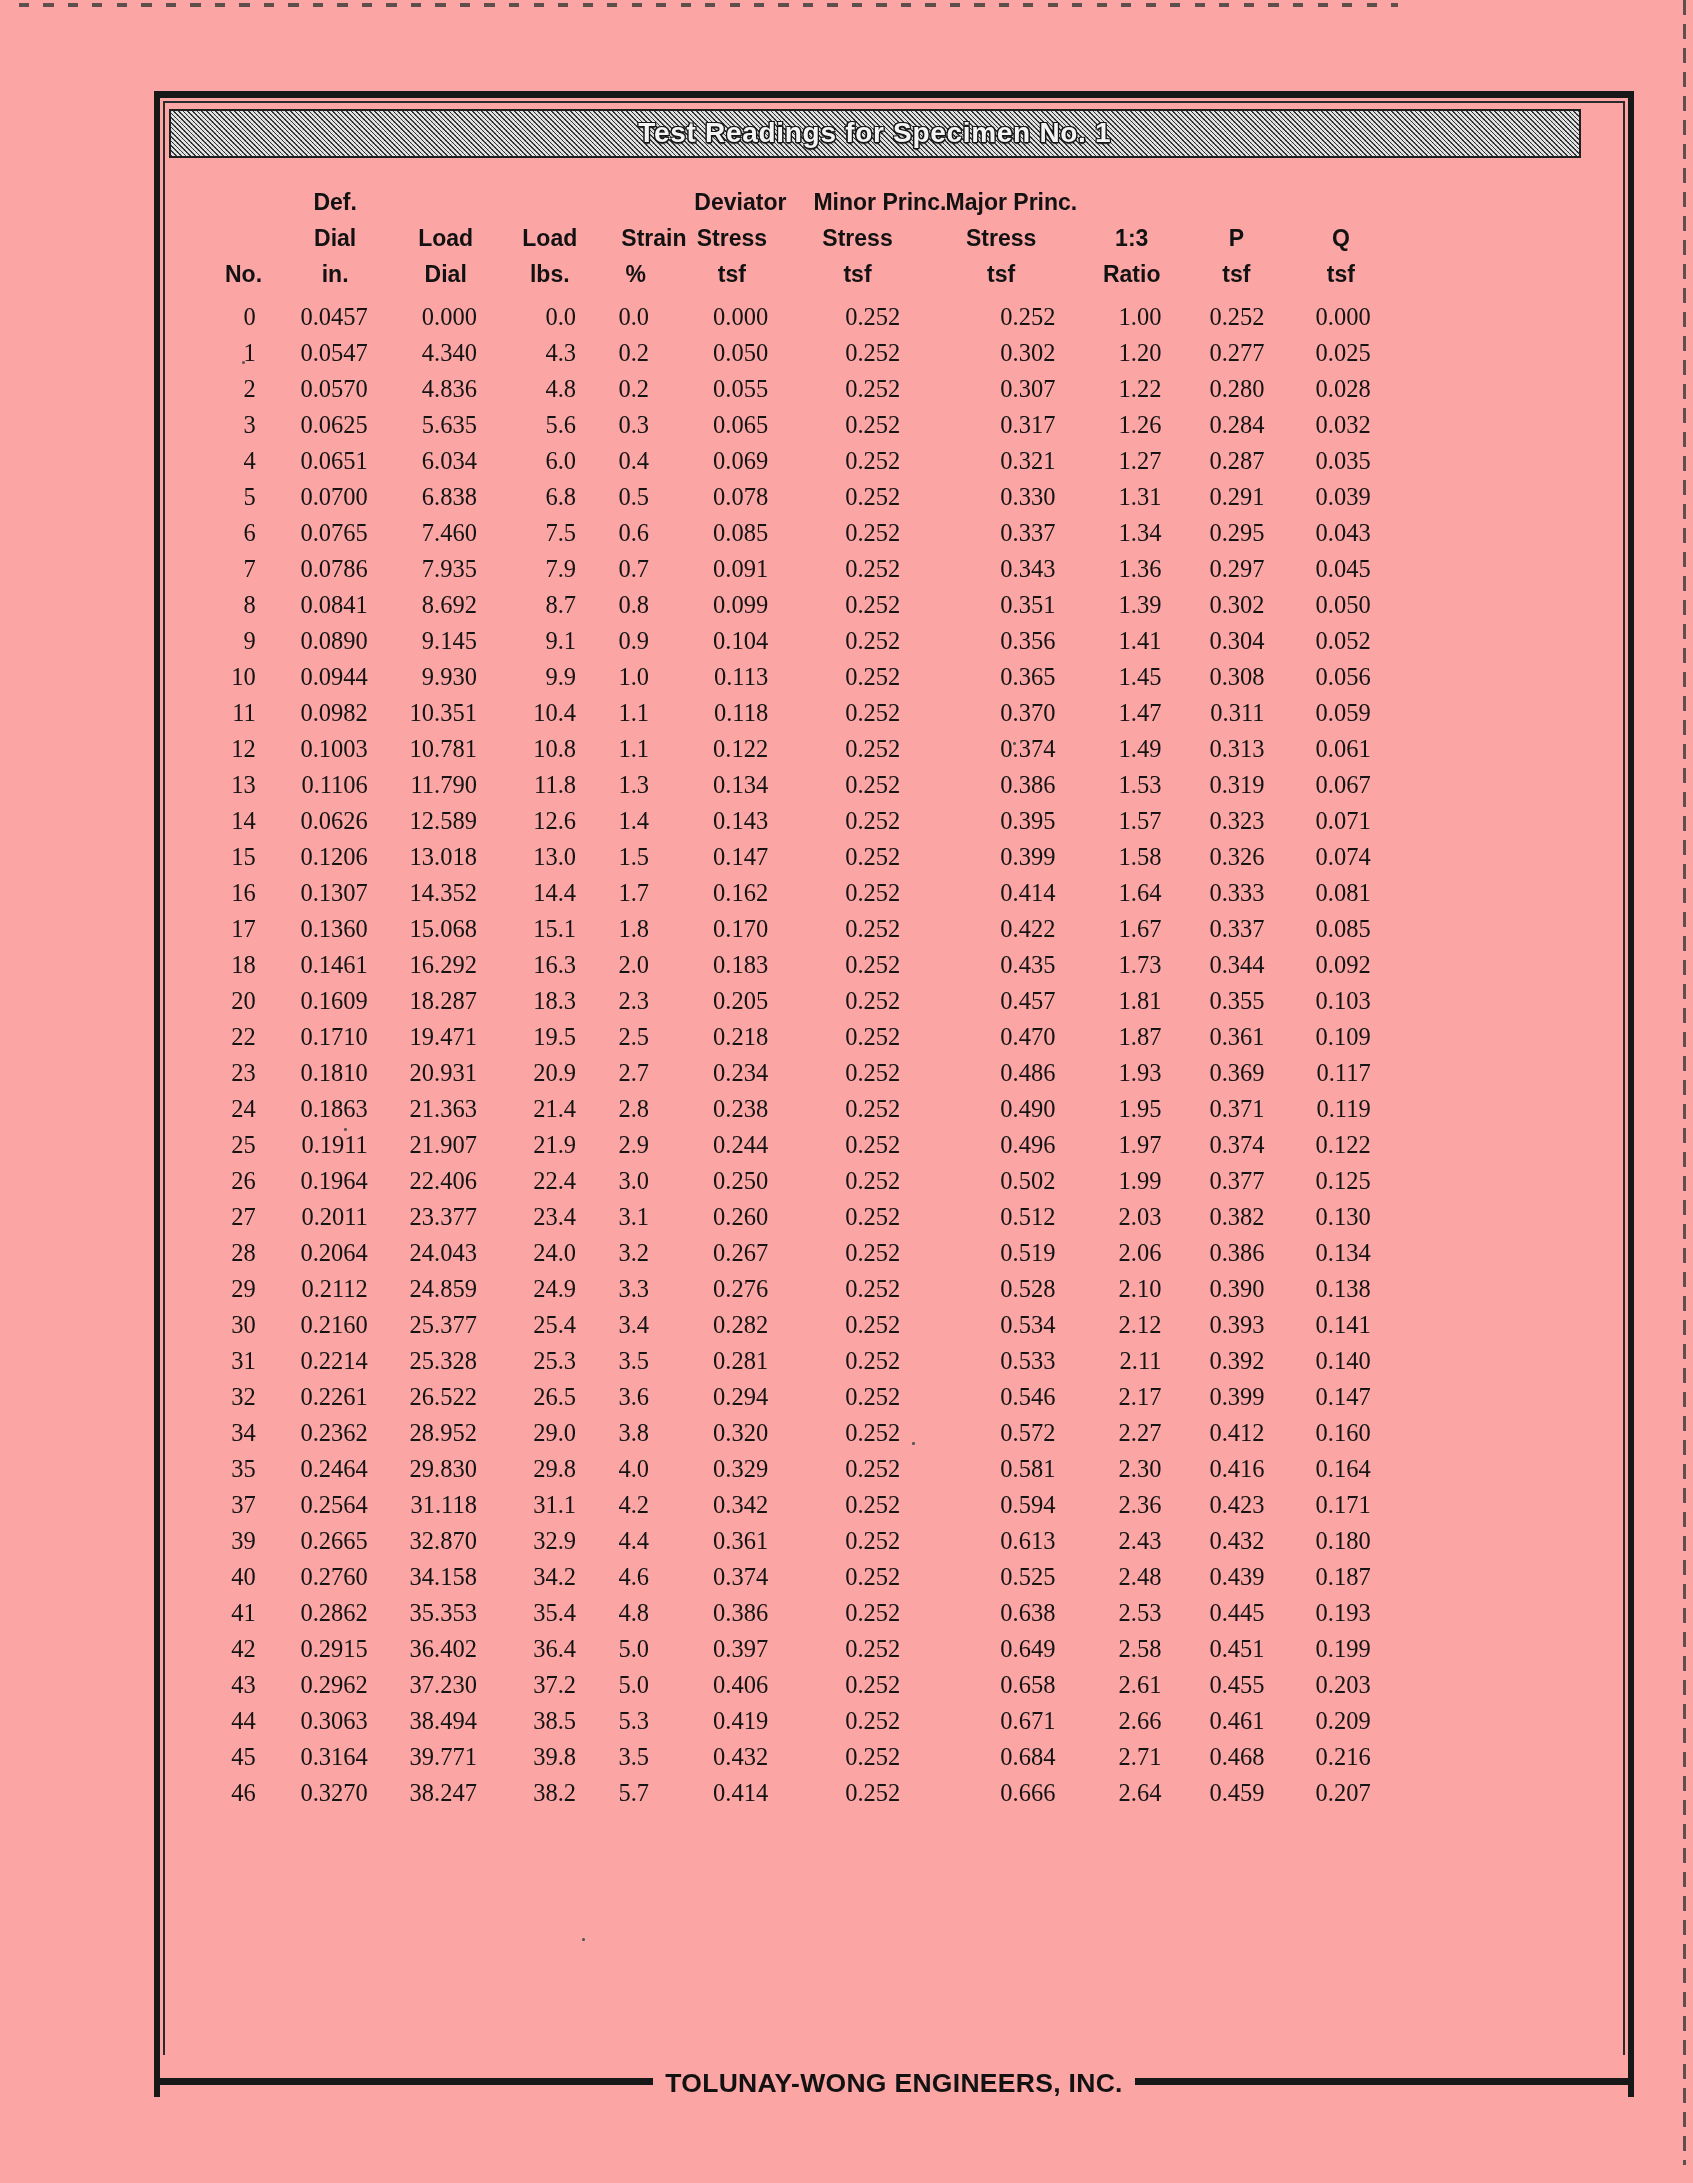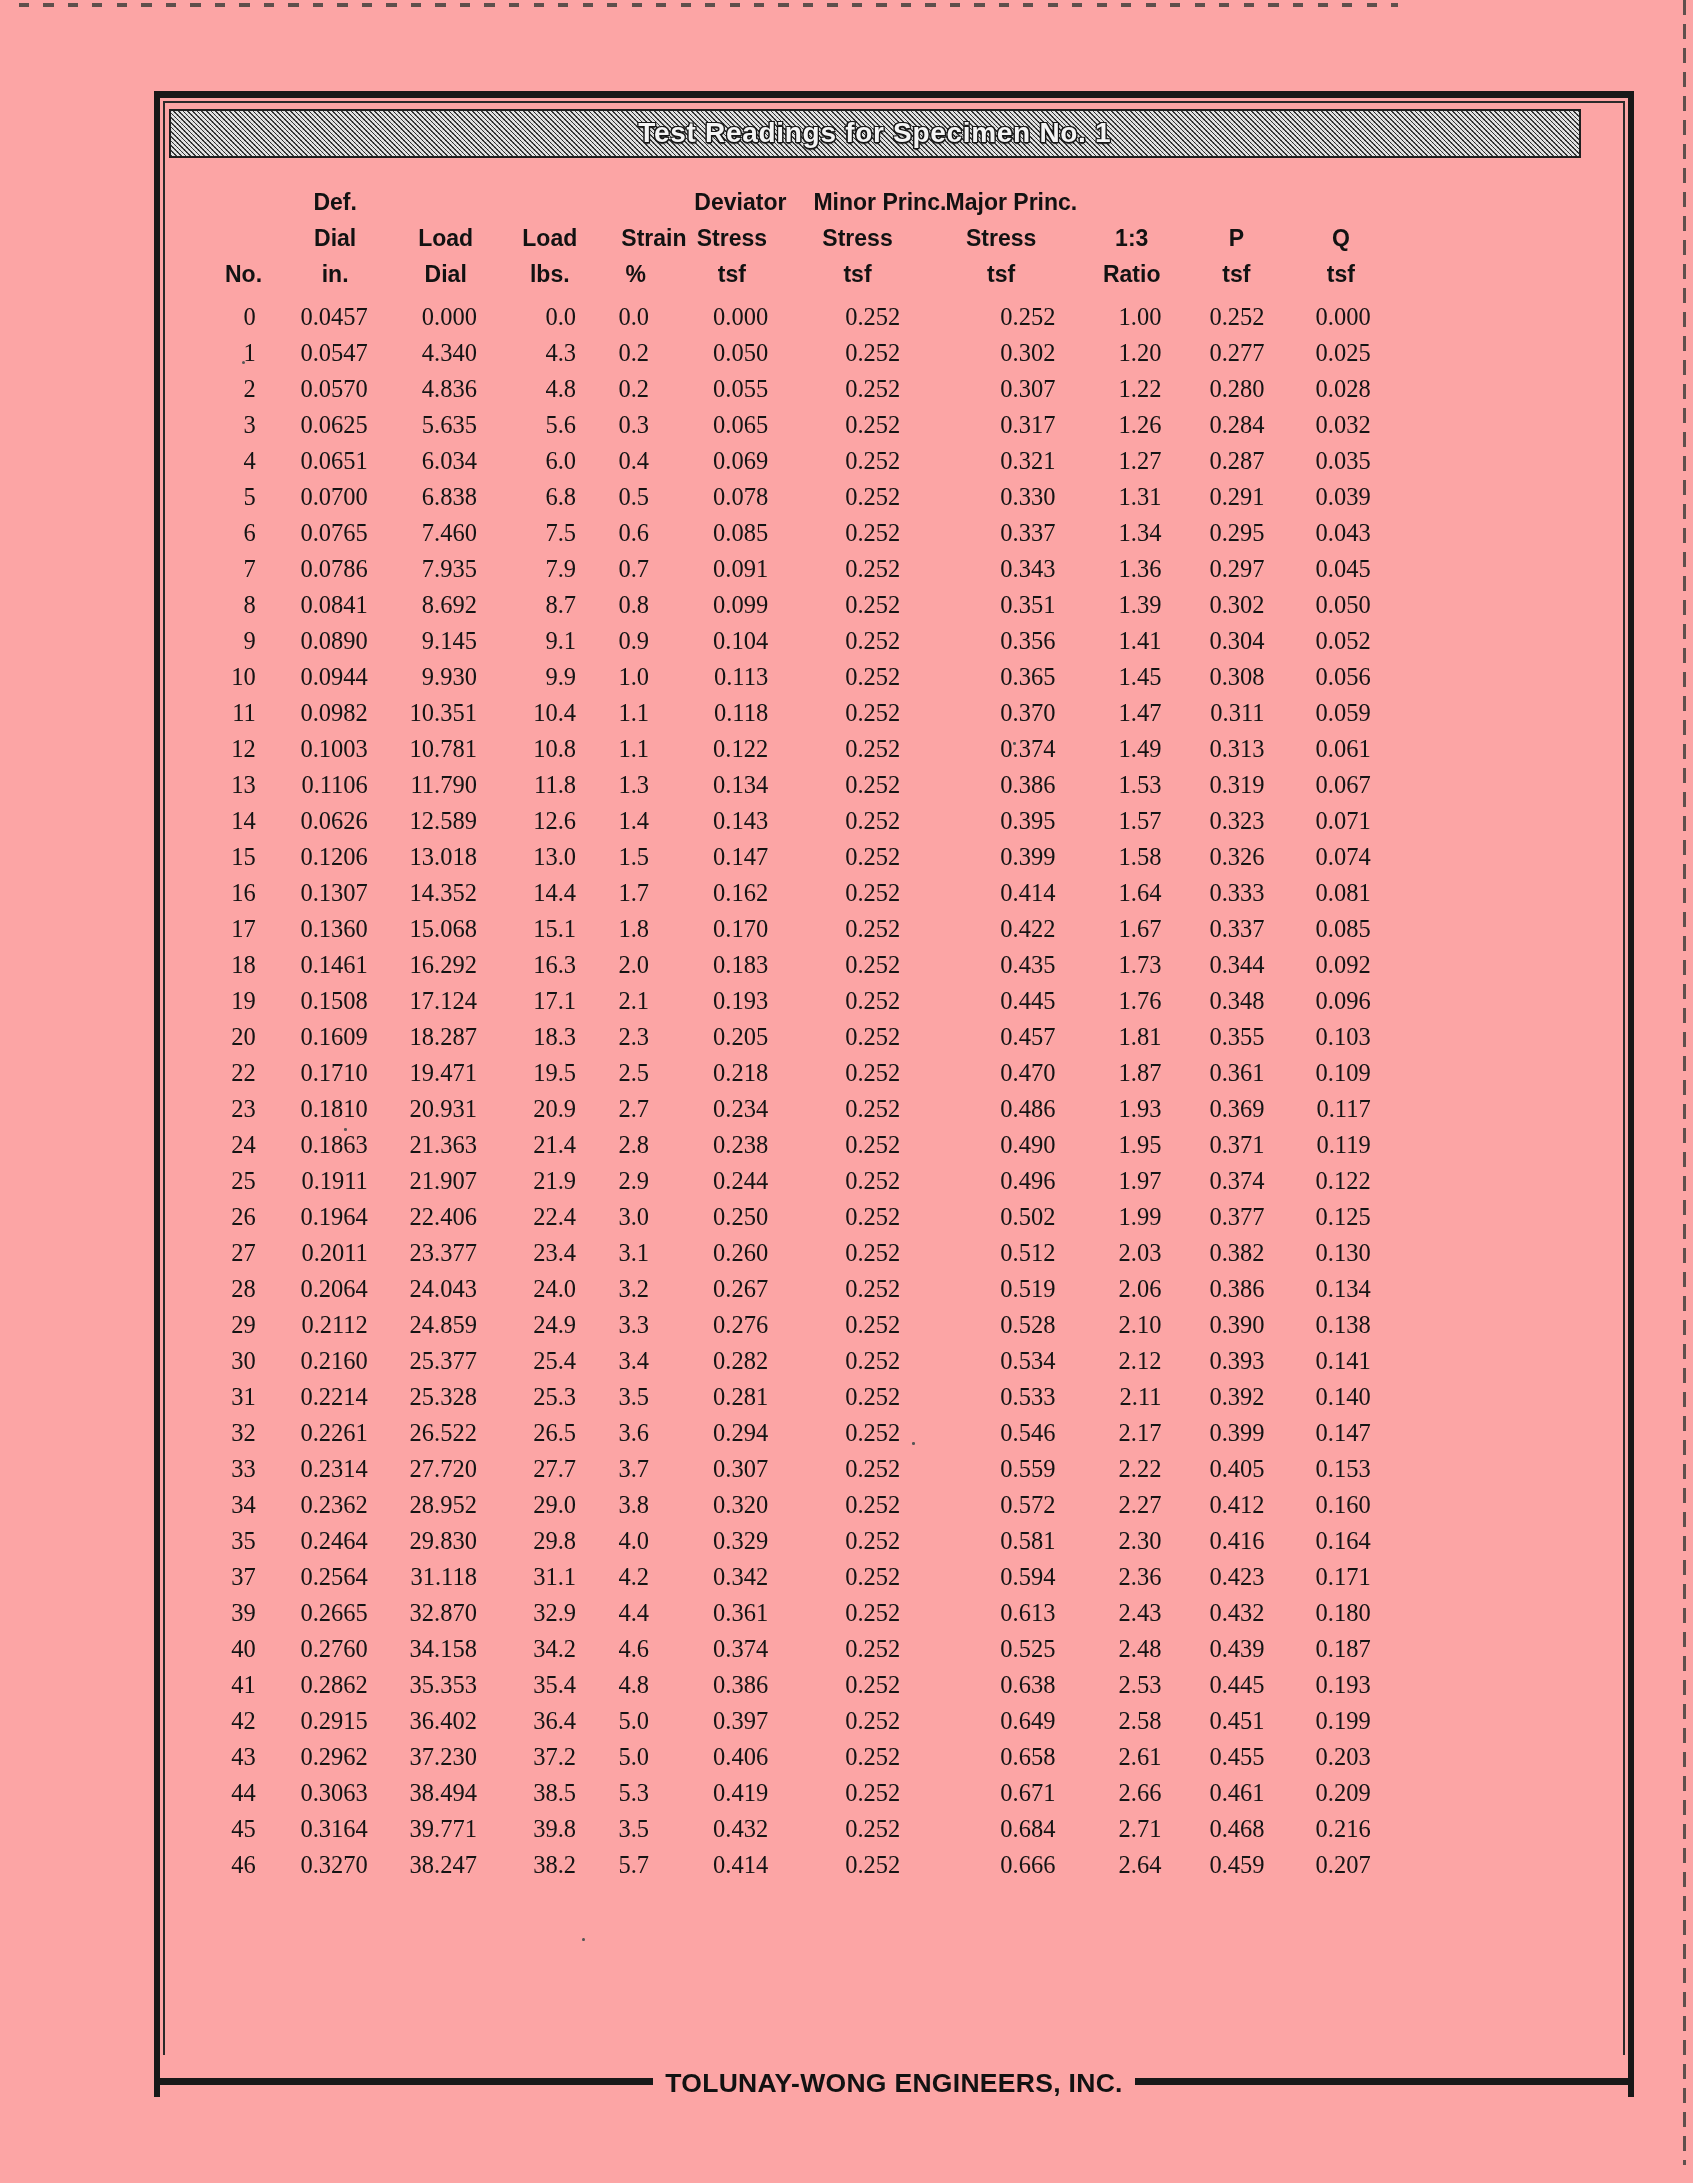--- a/index.html
+++ b/index.html
@@ -395,33 +395,20 @@
             <td>16.3</td>
             <td>2.0</td>
             <td>0.183</td>
             <td>0.252</td>
             <td>0.435</td>
             <td>1.73</td>
             <td>0.344</td>
             <td>0.092</td>
           </tr>
           <tr>
-            <td>19</td>
-            <td>0.1508</td>
-            <td>17.124</td>
-            <td>17.1</td>
-            <td>2.1</td>
-            <td>0.193</td>
-            <td>0.252</td>
-            <td>0.445</td>
-            <td>1.76</td>
-            <td>0.348</td>
-            <td>0.096</td>
-          </tr>
-          <tr>
             <td>20</td>
             <td>0.1609</td>
             <td>18.287</td>
             <td>18.3</td>
             <td>2.3</td>
             <td>0.205</td>
             <td>0.252</td>
             <td>0.457</td>
             <td>1.81</td>
             <td>0.355</td>
@@ -564,33 +551,20 @@
             <td>26.5</td>
             <td>3.6</td>
             <td>0.294</td>
             <td>0.252</td>
             <td>0.546</td>
             <td>2.17</td>
             <td>0.399</td>
             <td>0.147</td>
           </tr>
           <tr>
-            <td>33</td>
-            <td>0.2314</td>
-            <td>27.720</td>
-            <td>27.7</td>
-            <td>3.7</td>
-            <td>0.307</td>
-            <td>0.252</td>
-            <td>0.559</td>
-            <td>2.22</td>
-            <td>0.405</td>
-            <td>0.153</td>
-          </tr>
-          <tr>
             <td>34</td>
             <td>0.2362</td>
             <td>28.952</td>
             <td>29.0</td>
             <td>3.8</td>
             <td>0.320</td>
             <td>0.252</td>
             <td>0.572</td>
             <td>2.27</td>
             <td>0.412</td>

